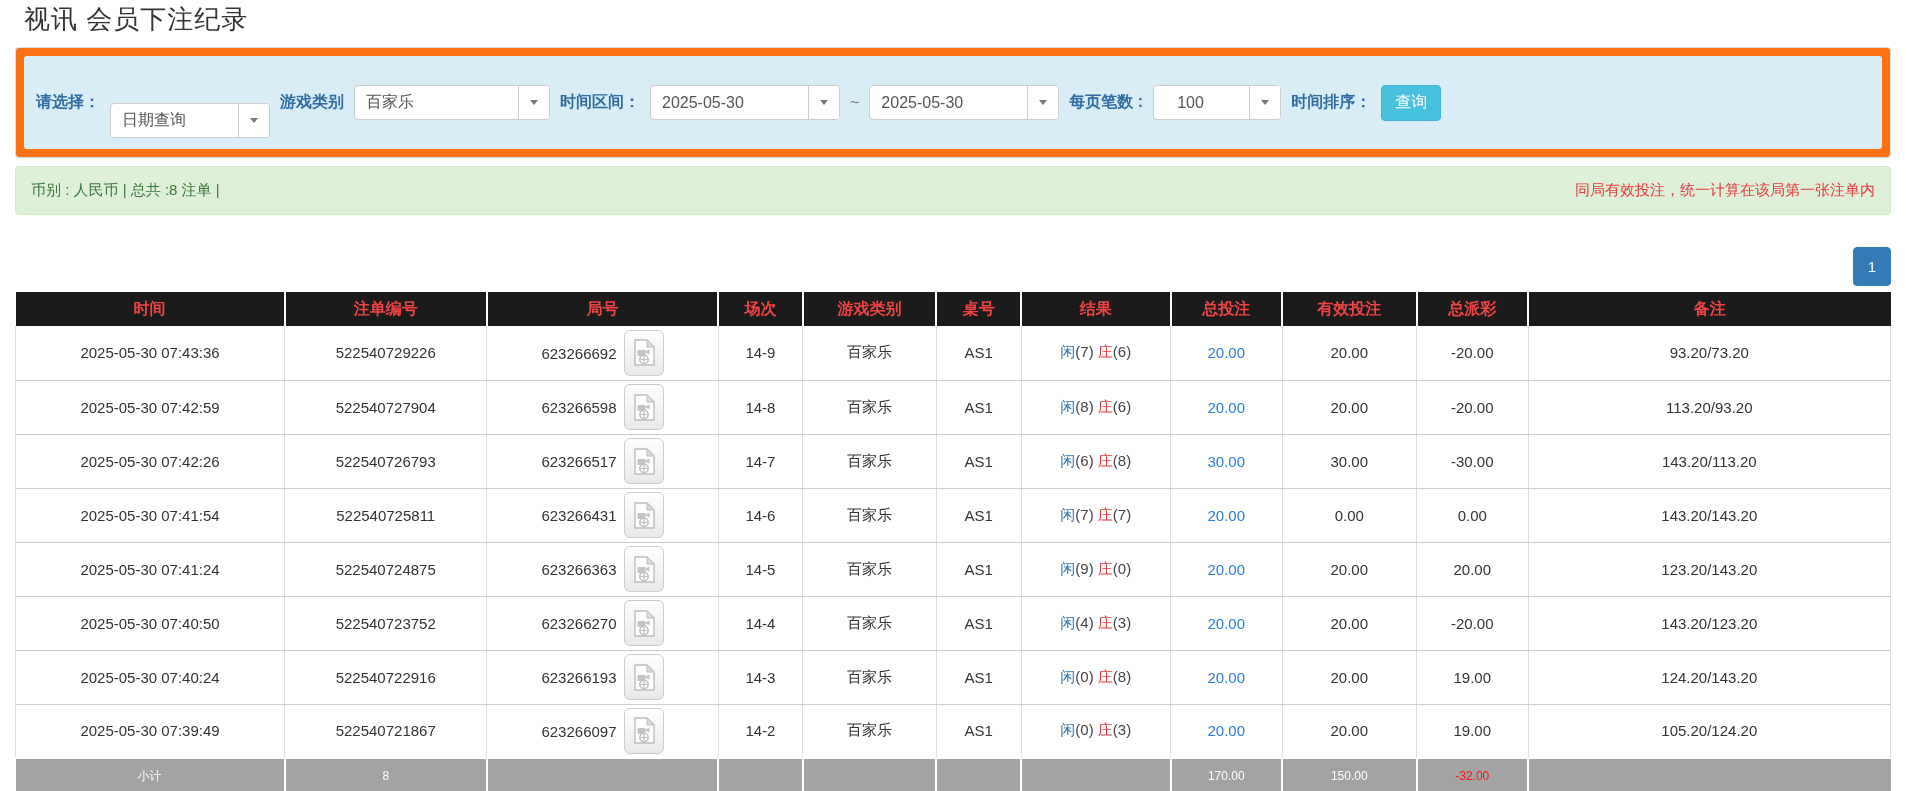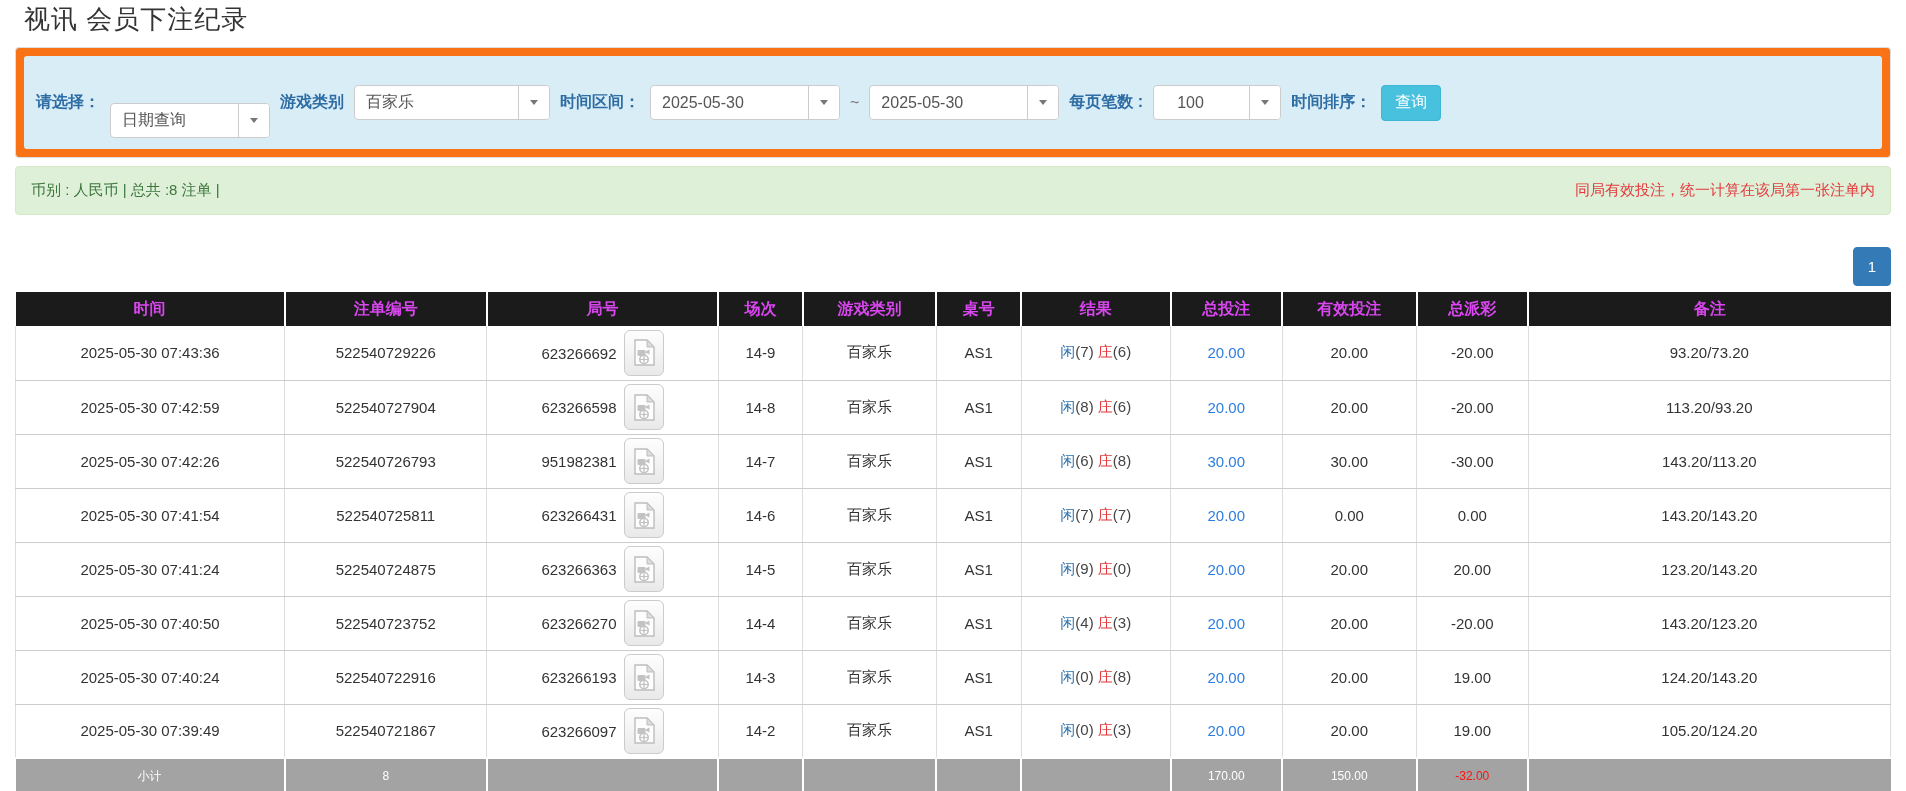--- a/index.html
+++ b/index.html
@@ -70,21 +70,21 @@
   }
   .page-btn {
     background:#337ab7; border:1px solid #337ab7; border-radius:4px;
     color:#fff; font-size:15px; padding:11px 14px; line-height:1; cursor:pointer;
     text-decoration:none;
   }
 
   
   table.records { width:100%; border-collapse:collapse; table-layout:fixed; }
   table.records th {
-    background:#1b1b1b; color:#d946ef; font-size:16px; font-weight:bold;
+    background:#1b1b1b; color:#ef4444; font-size:16px; font-weight:bold;
     height:34px; padding:0 4px; border-right:2px solid #fff; text-align:center;
   }
   table.records th:last-child { border-right:none; }
   table.records td {
     background:#fff; font-size:15px; color:#333; text-align:center;
     height:54px; padding:0 4px; border:1px solid #ddd; border-top:none;
     overflow:hidden;
   }
   table.records tbody tr td { border-bottom:1px solid #ccc; }
   td.cell-total-bet span { color:#2d7de1; cursor:pointer; }
@@ -248,21 +248,21 @@
           <td class="cell cell-table-no">AS1</td>
           <td class="cell cell-result"><span class="res-player">闲</span><span class="res-num">(8)</span> <span class="res-banker">庄</span><span class="res-num">(6)</span></td>
           <td class="cell cell-total-bet"><span>20.00</span></td>
           <td class="cell cell-valid-bet">20.00</td>
           <td class="cell cell-payout neg">-20.00</td>
           <td class="cell cell-remark">113.20/93.20</td>
         </tr>
         <tr>
           <td class="cell cell-time">2025-05-30 07:42:26</td>
           <td class="cell cell-bet-id">522540726793</td>
-          <td class="cell cell-round-id"><span class="round-num">951982381</span><button class="video-btn">
+          <td class="cell cell-round-id"><span class="round-num">623266517</span><button class="video-btn">
               <svg width="22" height="27" viewBox="0 0 22 27">
                 <path d="M2 1 h12 l7 7 v18 h-19 z" fill="#fdfdfd" stroke="#bdbdbd" stroke-width="1.4"></path>
                 <path d="M14 1 l7 7 h-7 z" fill="#dcdcdc" stroke="#bdbdbd" stroke-width="1"></path>
                 <rect x="4.5" y="11" width="8" height="6" rx="1" fill="#c3c3c3"></rect>
                 <path d="M12.5 12.5 l4 -2 v5 l-4 -2 z" fill="#c3c3c3"></path>
                 <circle cx="11" cy="20.5" r="4.2" fill="none" stroke="#c3c3c3" stroke-width="1.6"></circle>
                 <circle cx="11" cy="20.5" r="1.2" fill="#c3c3c3"></circle>
                 <path d="M11 16.3 v8.4 M6.8 20.5 h8.4" stroke="#c3c3c3" stroke-width="1.2"></path>
               </svg>
             </button></td>

